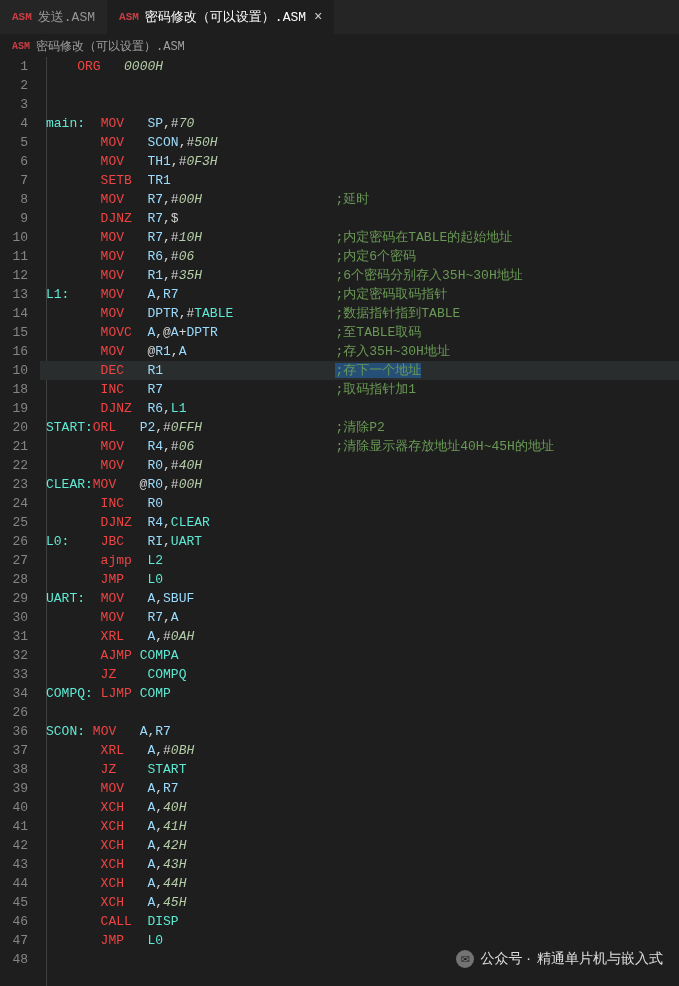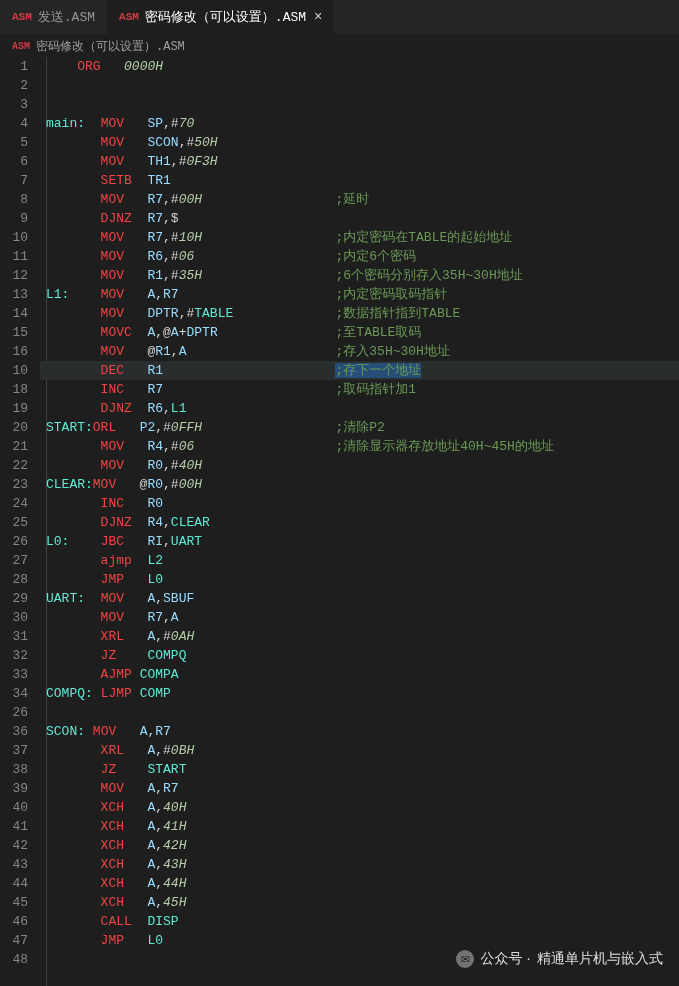--- a/index.html
+++ b/index.html
@@ -205,22 +205,22 @@
       <div class="line"><span class="tok-plain">       </span><span class="tok-inst">MOV</span><span class="tok-plain">   </span><span class="tok-reg">R0</span><span class="tok-plain">,#</span><span class="tok-num">40H</span></div>
       <div class="line"><span class="tok-label">CLEAR:</span><span class="tok-inst">MOV</span><span class="tok-plain">   @</span><span class="tok-reg">R0</span><span class="tok-plain">,#</span><span class="tok-num">00H</span></div>
       <div class="line"><span class="tok-plain">       </span><span class="tok-inst">INC</span><span class="tok-plain">   </span><span class="tok-reg">R0</span></div>
       <div class="line"><span class="tok-plain">       </span><span class="tok-inst">DJNZ</span><span class="tok-plain">  </span><span class="tok-reg">R4</span><span class="tok-plain">,</span><span class="tok-label">CLEAR</span></div>
       <div class="line"><span class="tok-label">L0:</span><span class="tok-plain">    </span><span class="tok-inst">JBC</span><span class="tok-plain">   </span><span class="tok-reg">RI</span><span class="tok-plain">,</span><span class="tok-label">UART</span></div>
       <div class="line"><span class="tok-plain">       </span><span class="tok-inst">ajmp</span><span class="tok-plain">  </span><span class="tok-label">L2</span></div>
       <div class="line"><span class="tok-plain">       </span><span class="tok-inst">JMP</span><span class="tok-plain">   </span><span class="tok-label">L0</span></div>
       <div class="line"><span class="tok-label">UART:</span><span class="tok-plain">  </span><span class="tok-inst">MOV</span><span class="tok-plain">   </span><span class="tok-reg">A</span><span class="tok-plain">,</span><span class="tok-reg">SBUF</span></div>
       <div class="line"><span class="tok-plain">       </span><span class="tok-inst">MOV</span><span class="tok-plain">   </span><span class="tok-reg">R7</span><span class="tok-plain">,</span><span class="tok-reg">A</span></div>
       <div class="line"><span class="tok-plain">       </span><span class="tok-inst">XRL</span><span class="tok-plain">   </span><span class="tok-reg">A</span><span class="tok-plain">,#</span><span class="tok-num">0AH</span></div>
+      <div class="line"><span class="tok-plain">       </span><span class="tok-inst">AJMP</span><span class="tok-plain"> </span><span class="tok-label">COMPA</span></div>
       <div class="line"><span class="tok-plain">       </span><span class="tok-inst">JZ</span><span class="tok-plain">    </span><span class="tok-label">COMPQ</span></div>
-      <div class="line"><span class="tok-plain">       </span><span class="tok-inst">AJMP</span><span class="tok-plain"> </span><span class="tok-label">COMPA</span></div>
       <div class="line"><span class="tok-label">COMPQ:</span><span class="tok-plain"> </span><span class="tok-inst">LJMP</span><span class="tok-plain"> </span><span class="tok-label">COMP</span></div>
       <div class="line"></div>
       <div class="line"><span class="tok-label">SCON:</span><span class="tok-plain"> </span><span class="tok-inst">MOV</span><span class="tok-plain">   </span><span class="tok-reg">A</span><span class="tok-plain">,</span><span class="tok-reg">R7</span></div>
       <div class="line"><span class="tok-plain">       </span><span class="tok-inst">XRL</span><span class="tok-plain">   </span><span class="tok-reg">A</span><span class="tok-plain">,#</span><span class="tok-num">0BH</span></div>
       <div class="line"><span class="tok-plain">       </span><span class="tok-inst">JZ</span><span class="tok-plain">    </span><span class="tok-label">START</span></div>
       <div class="line"><span class="tok-plain">       </span><span class="tok-inst">MOV</span><span class="tok-plain">   </span><span class="tok-reg">A</span><span class="tok-plain">,</span><span class="tok-reg">R7</span></div>
       <div class="line"><span class="tok-plain">       </span><span class="tok-inst">XCH</span><span class="tok-plain">   </span><span class="tok-reg">A</span><span class="tok-plain">,</span><span class="tok-num">40H</span></div>
       <div class="line"><span class="tok-plain">       </span><span class="tok-inst">XCH</span><span class="tok-plain">   </span><span class="tok-reg">A</span><span class="tok-plain">,</span><span class="tok-num">41H</span></div>
       <div class="line"><span class="tok-plain">       </span><span class="tok-inst">XCH</span><span class="tok-plain">   </span><span class="tok-reg">A</span><span class="tok-plain">,</span><span class="tok-num">42H</span></div>
       <div class="line"><span class="tok-plain">       </span><span class="tok-inst">XCH</span><span class="tok-plain">   </span><span class="tok-reg">A</span><span class="tok-plain">,</span><span class="tok-num">43H</span></div>

